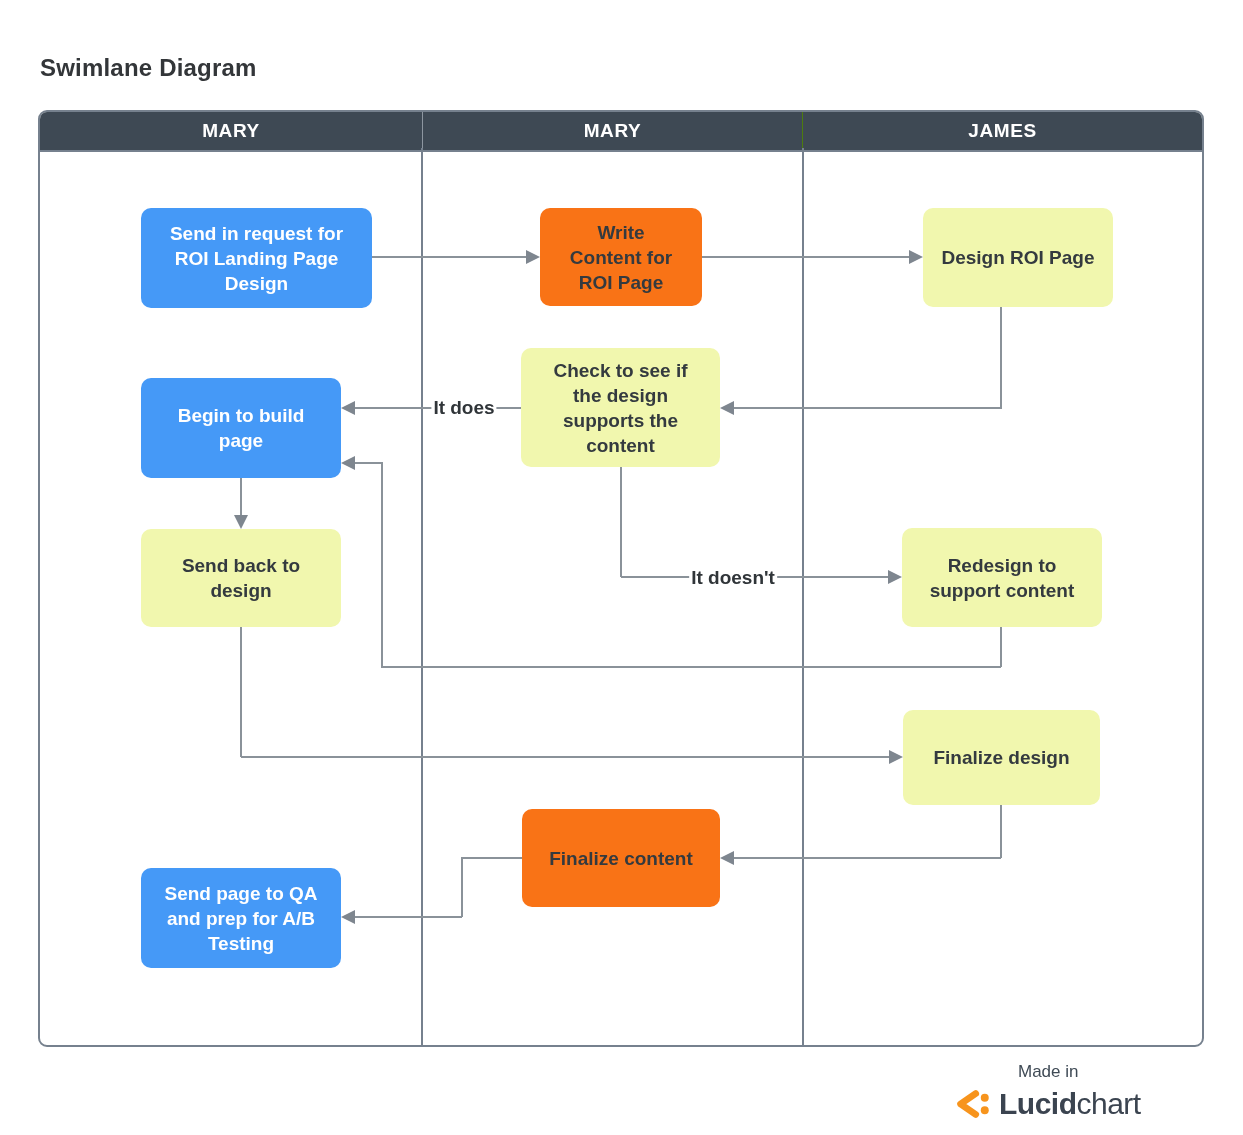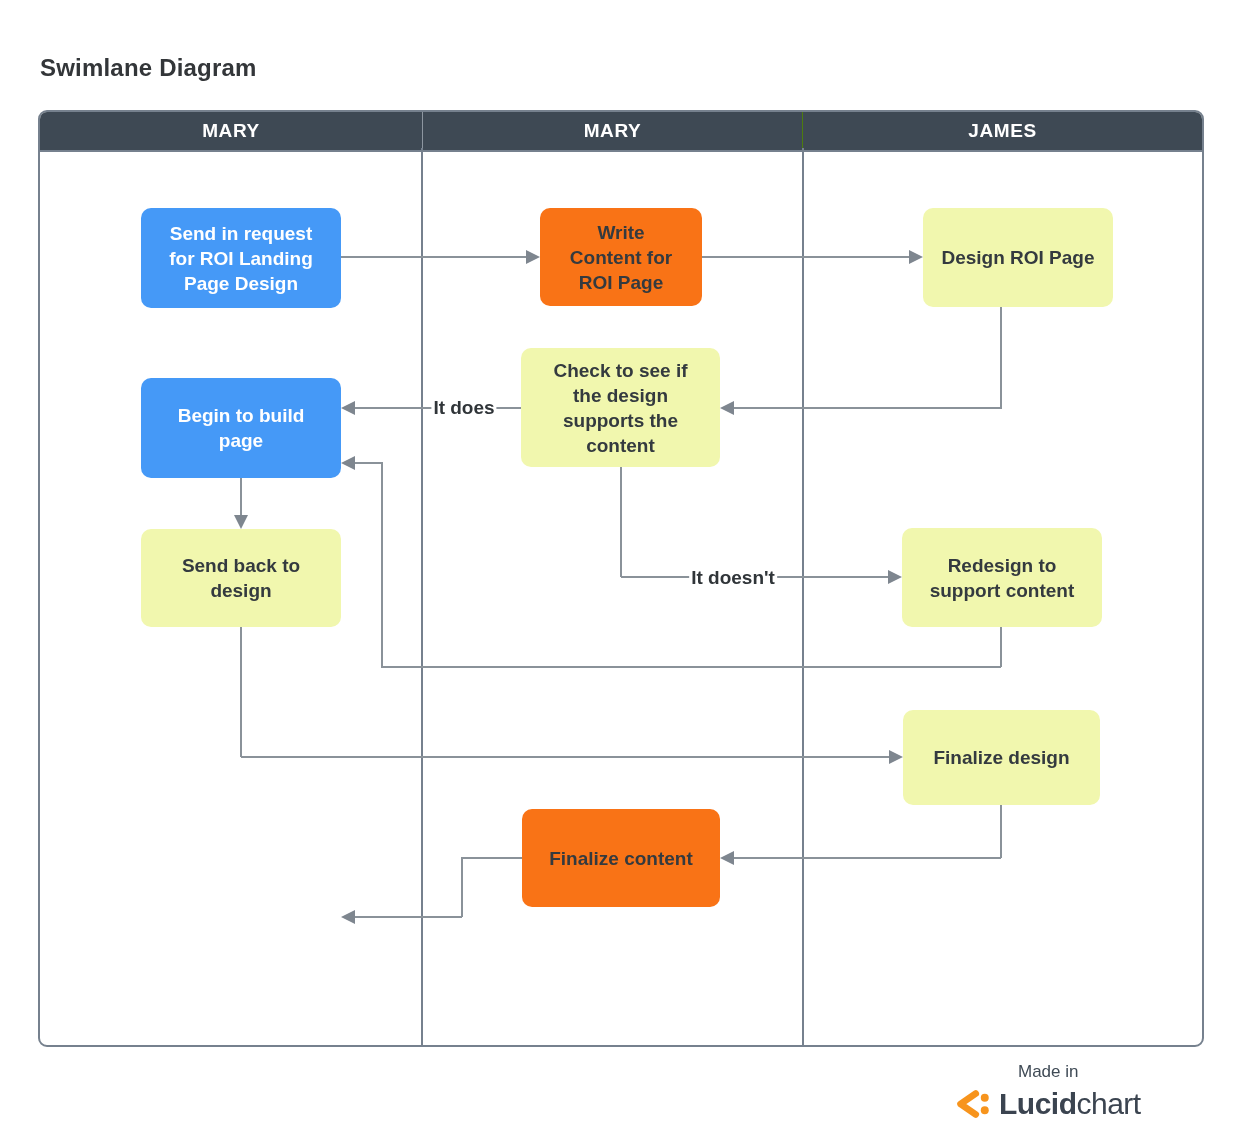--- a/index.html
+++ b/index.html
@@ -127,21 +127,21 @@
     <div class="ah l" style="left:720px;top:851px;"></div>
   </div>
 
   <div>
     <div class="seg h" style="left:461px;top:857px;width:61px;"></div>
     <div class="seg v" style="left:461px;top:857px;height:60px;"></div>
     <div class="seg h" style="left:355px;top:916px;width:107px;"></div>
     <div class="ah l" style="left:341px;top:910px;"></div>
   </div>
 
-  <div class="node blue" style="left:141px;top:208px;width:200px;height:100px;padding:12px 16px;">
+  <div class="node blue" style="left:141px;top:208px;width:231px;height:100px;padding:12px 16px;">
     <span>Send in request for ROI Landing Page Design</span>
   </div>
   <div class="node teal" style="left:540px;top:208px;width:162px;height:98px;padding:0 22px;">
     <span>Write Content for ROI Page</span>
   </div>
   <div class="node yellow" style="left:923px;top:208px;width:190px;height:99px;padding:0 18px;">
     <span>Design ROI Page</span>
   </div>
   <div class="node yellow" style="left:521px;top:348px;width:199px;height:119px;padding:0 28px;">
     <span>Check to see if the design supports the content</span>
@@ -154,20 +154,23 @@
   </div>
   <div class="node yellow" style="left:902px;top:528px;width:200px;height:99px;padding:0 20px;">
     <span>Redesign to support content</span>
   </div>
   <div class="node yellow" style="left:903px;top:710px;width:197px;height:95px;padding:0 10px;">
     <span>Finalize design</span>
   </div>
   <div class="node teal" style="left:522px;top:809px;width:198px;height:98px;padding:0 10px;">
     <span>Finalize content</span>
   </div>
+  <div class="node blue" style="left:141px;top:868px;width:200px;height:100px;padding:0 16px;">
+    <span>Send page to QA and prep for A/B Testing</span>
+  </div>
 
   <div class="made-in">Made in</div>
   <div class="brand">
     <svg class="brand-icon" width="38" height="38" viewBox="0 0 40 40">
       <path d="M25 9 L9 20 L25 31" fill="none" stroke="#f7941d" stroke-width="7" stroke-linecap="round" stroke-linejoin="round"></path>
       <circle cx="34.5" cy="13.5" r="4.2" fill="#f7941d"></circle>
       <circle cx="34.5" cy="26.5" r="4.2" fill="#f7941d"></circle>
     </svg>
     <div class="brand-text"><span class="bold">Lucid</span><span>chart</span></div>
   </div>

